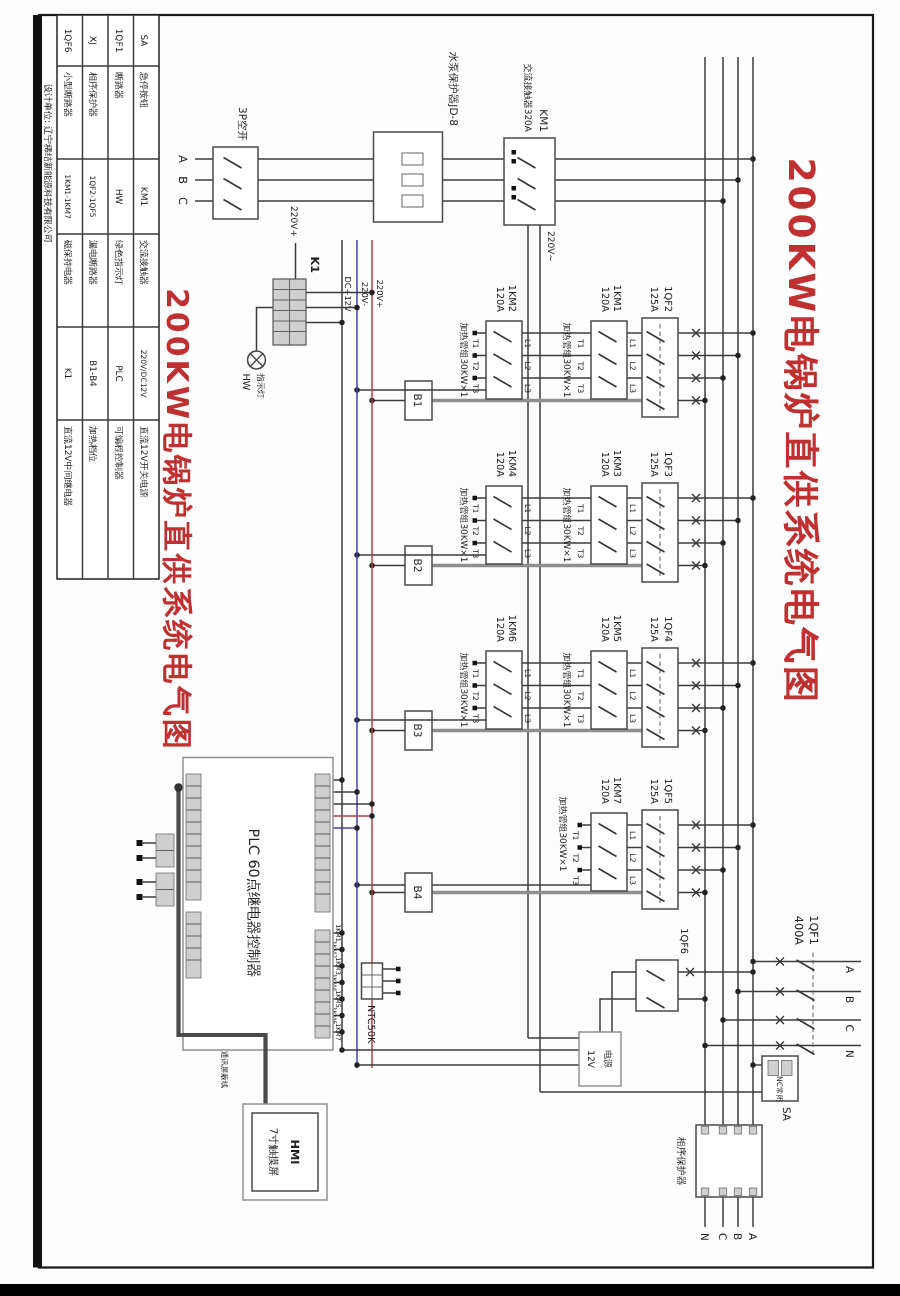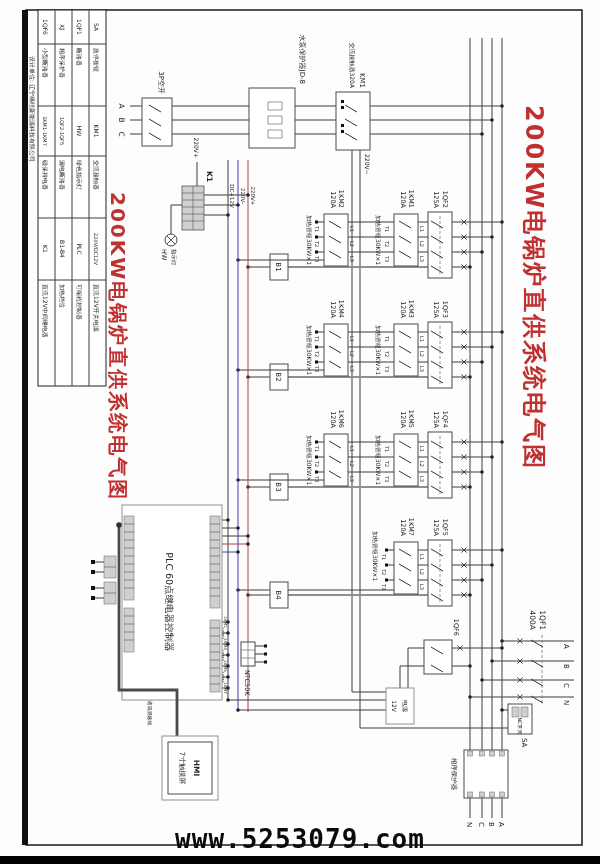--- a/index.html
+++ b/index.html
@@ -483,15 +483,14 @@
     <circle cx="525" cy="481" r="2.8" fill="#333"></circle>
     <rect x="736" y="382" width="64" height="56" class="bxg"></rect>
     <rect x="742" y="388" width="52" height="44" class="bx"></rect>
     <text x="768" y="406" class="t75 mid" style="font-weight:bold">HMI</text>
     <text x="768" y="420" class="t7 mid">7寸触摸屏</text>
     <text x="713" y="452" class="t5 mid">通讯屏蔽线</text>
   </g>
 </svg>
 </div>
 
-<div id="wm">www.5253079.com</div>
 <div id="wmbar"></div>
 </div>
 
 </body></html>

